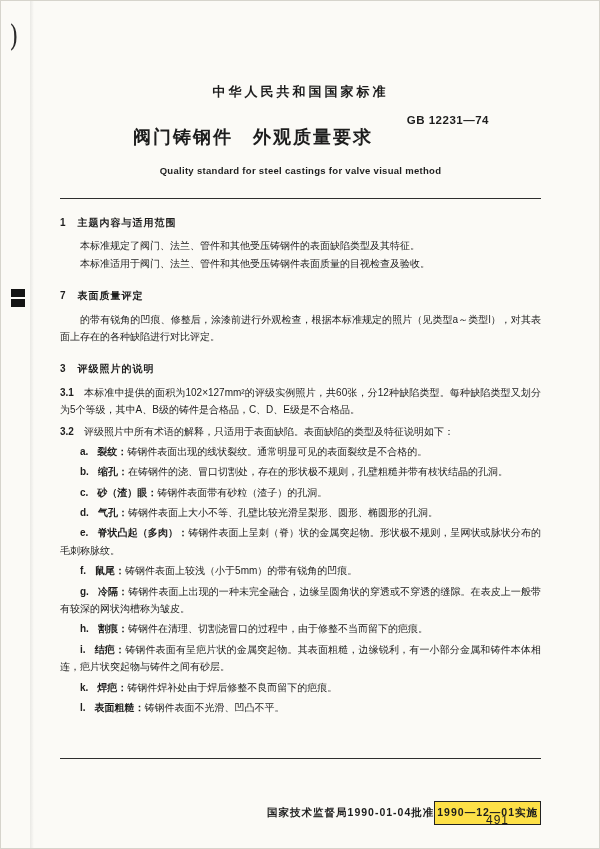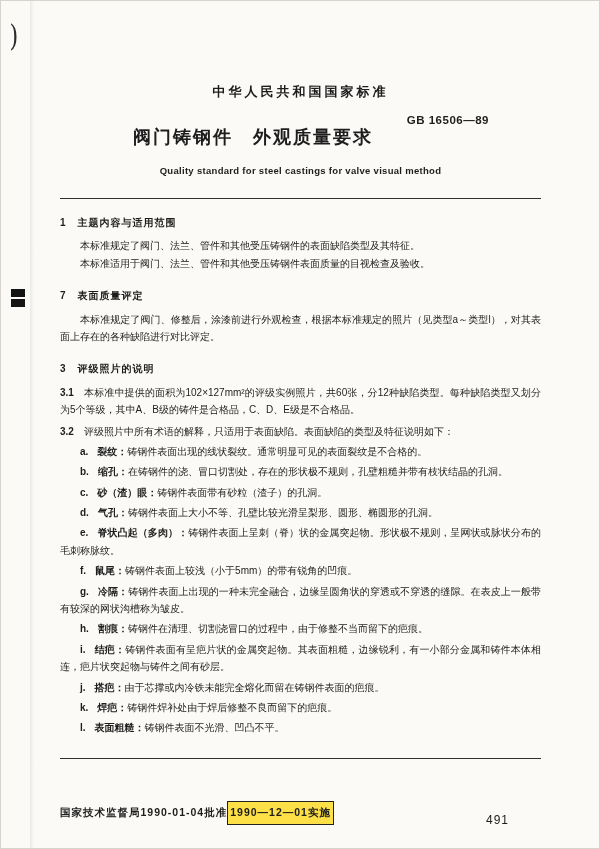--- a/index.html
+++ b/index.html
@@ -56,21 +56,21 @@
   h3.sec { font-size:10px; margin:15px 0 6px; letter-spacing:1px; }
   .docbody p { margin:0; text-indent:2em; }
   p.clause { text-indent:0; margin-top:4px; }
   .clause .num { font-weight:bold; margin-right:10px; }
   p.defect { text-indent:2em; margin-top:3px; }
   .defect .label { font-weight:bold; margin-right:9px; }
   .defect .term { font-weight:bold; }
 
   .footer { position:absolute; left:59px; right:58px; top:757px; }
   .footer-rule { border-top:1.5px solid #2e2e2e; margin-bottom:9px; }
-  .footer-row { display:flex; justify-content:flex-start; align-items:center;margin-top:42px; }
+  .footer-row { display:flex; justify-content:flex-end; align-items:center;margin-top:42px; }
   .approval { font-size:10.5px; font-weight:bold; letter-spacing:1px; }
   .impl-box {
     border:1.5px solid #222; padding:4px 2px;
     font-size:10.5px; font-weight:bold; letter-spacing:1px;
     background:#fde047;
   }
   .page-number { position:absolute; left:485px; top:812px; font-size:12px; letter-spacing:1px; }
 </style>
 </head>
 <body>
@@ -81,35 +81,35 @@
   <div class="reg-mark m1"></div>
   <div class="reg-mark m2"></div>
   <div class="crease"></div>
 
   <div class="content">
 
     <div class="org">中华人民共和国国家标准</div>
 
     <div class="title-row">
       <h1 class="title">阀门铸钢件　外观质量要求</h1>
-      <div class="code">GB 16506—89</div>
+      <div class="code">GB 12231—74</div>
     </div>
 
     <div class="subtitle-en">Quality standard for steel castings for valve visual method</div>
 
     <div class="rule"></div>
 
     <div class="docbody">
 
       <h3 class="sec">1　主题内容与适用范围</h3>
       <p>本标准规定了阀门、法兰、管件和其他受压铸钢件的表面缺陷类型及其特征。</p>
       <p>本标准适用于阀门、法兰、管件和其他受压铸钢件表面质量的目视检查及验收。</p>
 
       <h3 class="sec">7　表面质量评定</h3>
-      <p>本标准规定了阀门、修整后，涂漆前进行外观检查，根据本标准规定的照片（见类型a～类型l），对其表面上存在的各种缺陷进行对比评定。</p>
+      <p>的带有锐角的凹痕、修整后，涂漆前进行外观检查，根据本标准规定的照片（见类型a～类型l），对其表面上存在的各种缺陷进行对比评定。</p>
 
       <h3 class="sec">3　评级照片的说明</h3>
 
       <p class="clause">
         <span class="num">3.1</span><span>本标准中提供的面积为102×127mm²的评级实例照片，共60张，分12种缺陷类型。每种缺陷类型又划分为5个等级，其中A、B级的铸件是合格品，C、D、E级是不合格品。</span>
       </p>
       <p class="clause">
         <span class="num">3.2</span><span>评级照片中所有术语的解释，只适用于表面缺陷。表面缺陷的类型及特征说明如下：</span>
       </p>
 
@@ -134,23 +134,20 @@
       <p class="defect">
         <span class="label">g.</span><span class="term">冷隔：</span><span>铸钢件表面上出现的一种未完全融合，边缘呈圆角状的穿透或不穿透的缝隙。在表皮上一般带有较深的网状沟槽称为皱皮。</span>
       </p>
       <p class="defect">
         <span class="label">h.</span><span class="term">割痕：</span><span>铸钢件在清理、切割浇冒口的过程中，由于修整不当而留下的疤痕。</span>
       </p>
       <p class="defect">
         <span class="label">i.</span><span class="term">结疤：</span><span>铸钢件表面有呈疤片状的金属突起物。其表面粗糙，边缘锐利，有一小部分金属和铸件本体相连，疤片状突起物与铸件之间有砂层。</span>
       </p>
       <p class="defect">
-        <span class="label">j.</span><span class="term">搭疤：</span><span>由于芯撑或内冷铁未能完全熔化而留在铸钢件表面的疤痕。</span>
-      </p>
-      <p class="defect">
         <span class="label">k.</span><span class="term">焊疤：</span><span>铸钢件焊补处由于焊后修整不良而留下的疤痕。</span>
       </p>
       <p class="defect">
         <span class="label">l.</span><span class="term">表面粗糙：</span><span>铸钢件表面不光滑、凹凸不平。</span>
       </p>
 
     </div>
   </div>
 
   <div class="footer">

